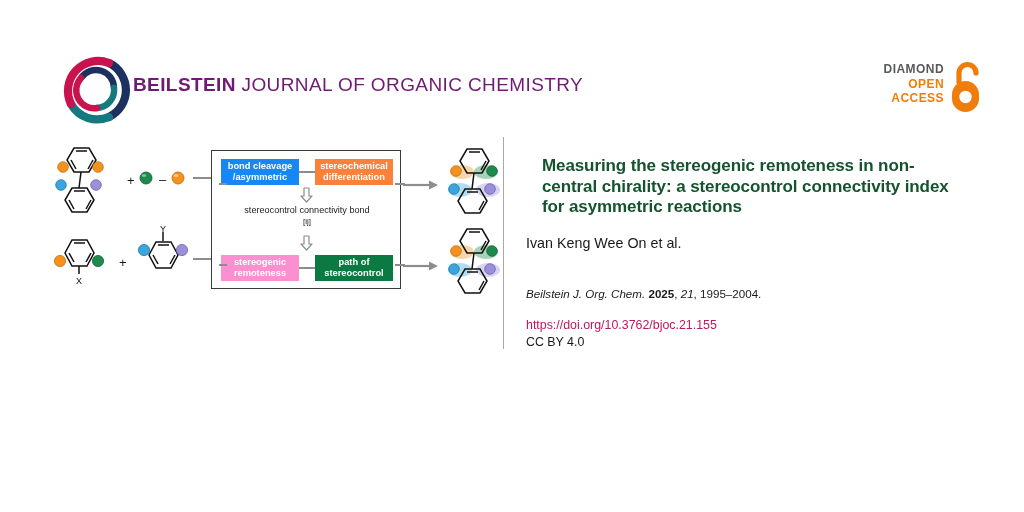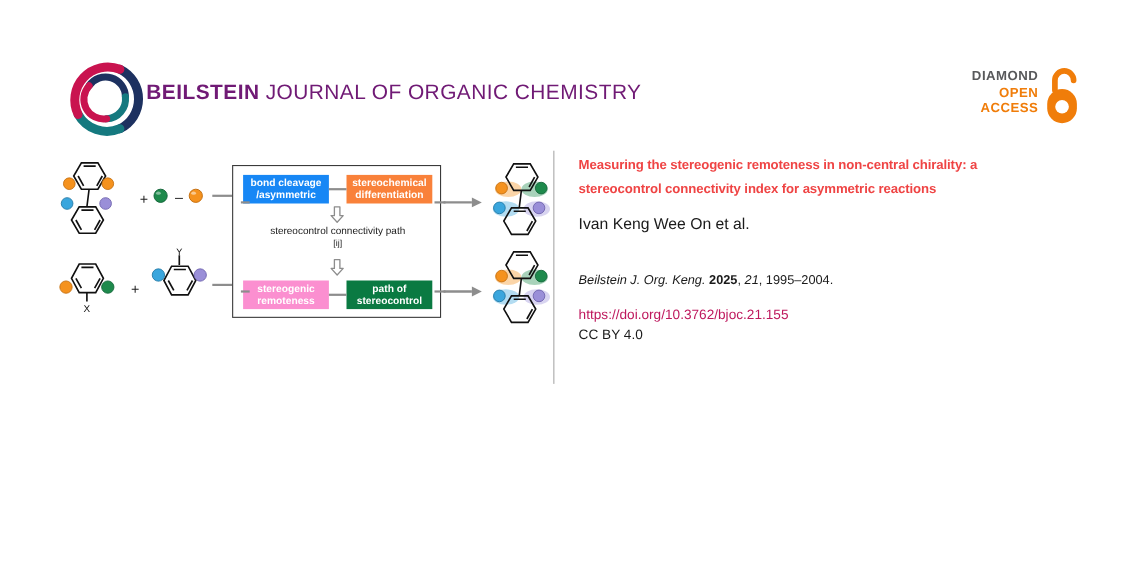--- a/index.html
+++ b/index.html
@@ -81,22 +81,22 @@
 
   .stub{position:absolute;background:#8d8d8d;height:2px;}
 
   .outarrow{position:absolute;width:36px;height:11px;}
 
   .struct{position:absolute;}
 
   
   .article{position:absolute;left:526px;top:140px;width:440px;}
   .art-title{
-    font-size:12px;font-weight:bold;color:#ef4444;
-    line-height:20.5px;letter-spacing:-.1px;margin:0;
+    font-size:17px;font-weight:bold;color:#14532d;
+    line-height:20.5px;letter-spacing:-.1px;margin:16px;
   }
   .art-authors{
     margin:14px 0 0 0;font-size:14.3px;color:#1a1a1a;line-height:18px;
   }
   .art-citation{
     margin:34px 0 0 0;font-size:11.6px;color:#1a1a1a;line-height:15px;
   }
   .art-citation .it{font-style:italic;}
   .art-citation .bd{font-weight:bold;}
   .art-doi{
@@ -262,21 +262,21 @@
 
       <div class="connector conn-top"></div>
       <div class="connector conn-bottom"></div>
 
       <span class="blockarrow" style="left:88px;top:36px;">
         <svg width="13" height="16" viewBox="0 0 13 16">
           <polygon points="4,1 9,1 9,9 12,9 6.5,15 1,9 4,9" fill="#ffffff" stroke="#8d8d8d" stroke-width="1.2" stroke-linejoin="round"></polygon>
         </svg>
       </span>
 
-      <div class="sci-text">stereocontrol connectivity path</div>
+      <div class="sci-text">stereocontrol connectivity bond</div>
       <div class="sci-sub">[ij]</div>
 
       <span class="blockarrow" style="left:88px;top:84px;">
         <svg width="13" height="16" viewBox="0 0 13 16">
           <polygon points="4,1 9,1 9,9 12,9 6.5,15 1,9 4,9" fill="#ffffff" stroke="#8d8d8d" stroke-width="1.2" stroke-linejoin="round"></polygon>
         </svg>
       </span>
     </div>
 
     <div class="stub" style="left:179px;top:45px;width:8px;"></div>
@@ -345,19 +345,19 @@
       </svg>
     </span>
   </div>
 
   <div class="article">
 
     <h1 class="art-title">Measuring the stereogenic remoteness in non-central chirality: a stereocontrol connectivity index for asymmetric reactions</h1>
 
     <p class="art-authors">Ivan Keng Wee On et al.</p>
 
-    <p class="art-citation"><span class="it">Beilstein J. Org. Keng.</span> <span class="bd">2025</span><span>,</span> <span class="it">21</span><span>,</span> <span>1995–2004.</span></p>
+    <p class="art-citation"><span class="it">Beilstein J. Org. Chem.</span> <span class="bd">2025</span><span>,</span> <span class="it">21</span><span>,</span> <span>1995–2004.</span></p>
 
     <p class="art-doi">https://doi.org/10.3762/bjoc.21.155</p>
     <p class="art-license">CC BY 4.0</p>
   </div>
 
 </div>
 
 </body></html>

